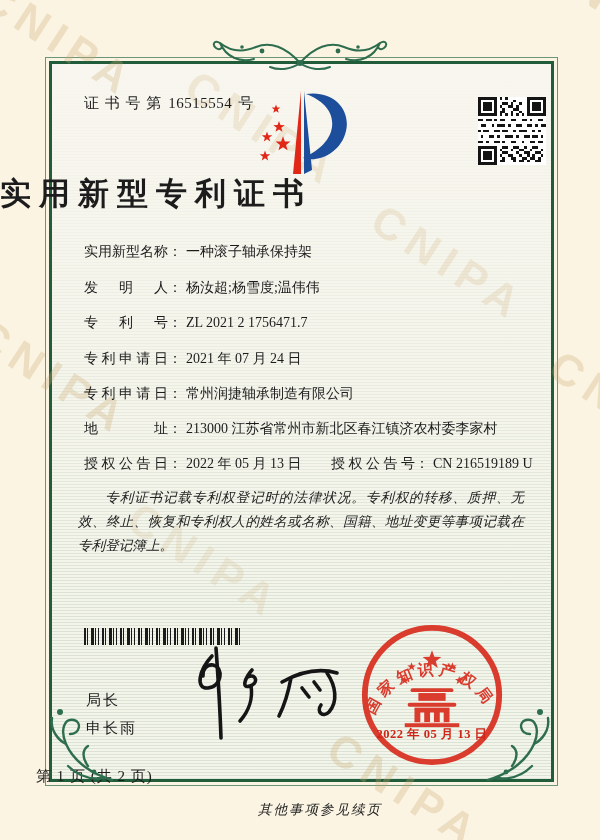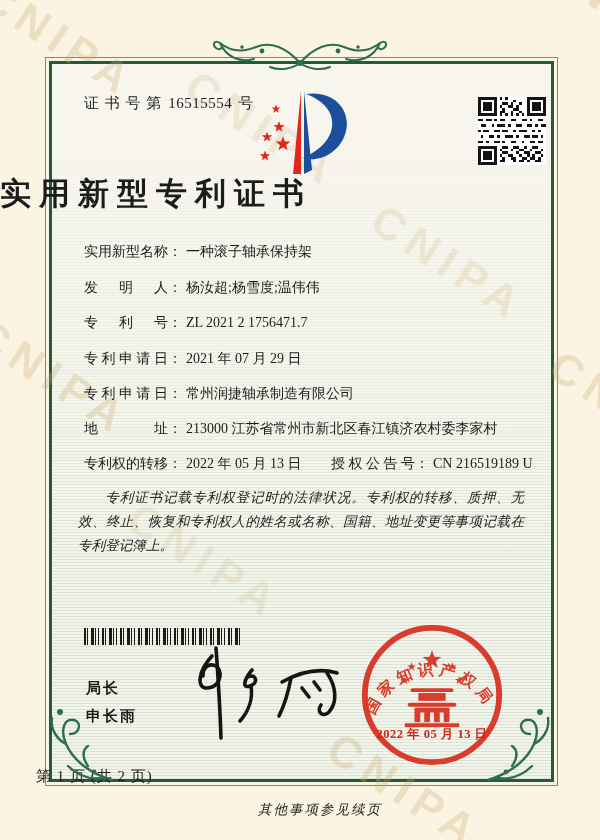--- a/index.html
+++ b/index.html
@@ -40,21 +40,21 @@
 
   .barcode{left:84px;top:628px;width:162px;height:17px;
     background:repeating-linear-gradient(90deg,
       #1b1b1b 0 2px,transparent 2px 3.5px,
       #1b1b1b 3.5px 4.5px,transparent 4.5px 7.5px,
       #1b1b1b 7.5px 10px,transparent 10px 11px,
       #1b1b1b 11px 12px,transparent 12px 14.5px,
       #1b1b1b 14.5px 15.5px,transparent 15.5px 18px);}
 
   .director{left:86px;font-family:"Liberation Sans","DejaVu Sans",sans-serif;
-            font-weight:700;font-size:15px;letter-spacing:2px;}
+            font-weight:400;font-size:15px;letter-spacing:2px;margin-top:12px;}
   .sig{left:190px;top:644px;}
 
   .seal{left:359px;top:622px;width:146px;height:146px;mix-blend-mode:multiply;}
   .sealdate{left:356px;top:726px;width:152px;text-align:center;color:#cf2417;
             font-size:12.5px;font-weight:700;letter-spacing:0.5px;white-space:nowrap;}
 
   .pagefoot{left:0;right:0;top:767px;text-align:left;font-size:15px;letter-spacing:1px;padding-left:36px;}
   .contnote{left:0;right:0;top:801px;text-align:center;font-size:13.5px;font-style:italic;
             letter-spacing:2px;color:#222;padding-left:40px;}
 
@@ -176,30 +176,30 @@
     <div class="abs row" style="top:243px">
       <span class="flabel">实用新型名称</span><span>：</span><span class="fvalue">一种滚子轴承保持架</span>
     </div>
     <div class="abs row" style="top:279px">
       <span class="flabel">发明人</span><span>：</span><span class="fvalue">杨汝超;杨雪度;温伟伟</span>
     </div>
     <div class="abs row" style="top:314px">
       <span class="flabel">专利号</span><span>：</span><span class="fvalue">ZL 2021 2 1756471.7</span>
     </div>
     <div class="abs row" style="top:350px">
-      <span class="flabel">专利申请日</span><span>：</span><span class="fvalue">2021 年 07 月 29 日</span>
+      <span class="flabel">专利申请日</span><span>：</span><span class="fvalue">2021 年 07 月 24 日</span>
     </div>
     <div class="abs row" style="top:385px">
       <span class="flabel">专利申请日</span><span>：</span><span class="fvalue">常州润捷轴承制造有限公司</span>
     </div>
     <div class="abs row" style="top:420px">
       <span class="flabel">地址</span><span>：</span><span class="fvalue">213000 江苏省常州市新北区春江镇济农村委李家村</span>
     </div>
     <div class="abs row" style="top:455px">
-      <span><span class="flabel">专利权的转移</span><span>：</span><span class="fvalue">2022 年 05 月 13 日</span></span>
+      <span><span class="flabel">授权公告日</span><span>：</span><span class="fvalue">2022 年 05 月 13 日</span></span>
       <span class="pair2"><span class="flabel">授权公告号</span><span>：</span><span class="fvalue">CN 216519189 U</span></span>
     </div>
 
     <div class="abs paras">
       <p>专利证书记载专利权登记时的法律状况。专利权的转移、质押、无效、终止、恢复和专利权人的姓名或名称、国籍、地址变更等事项记载在专利登记簿上。</p>
     </div>
 
     <div class="abs barcode"></div>
 
     <div class="abs director" style="top:679px">局长</div>

